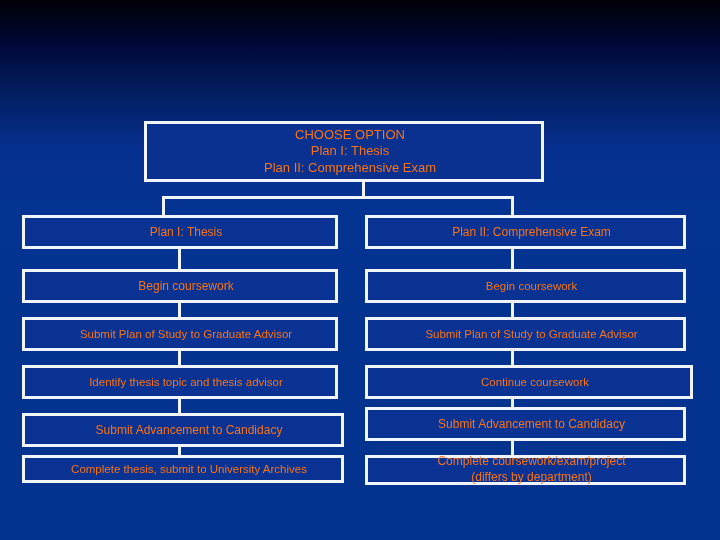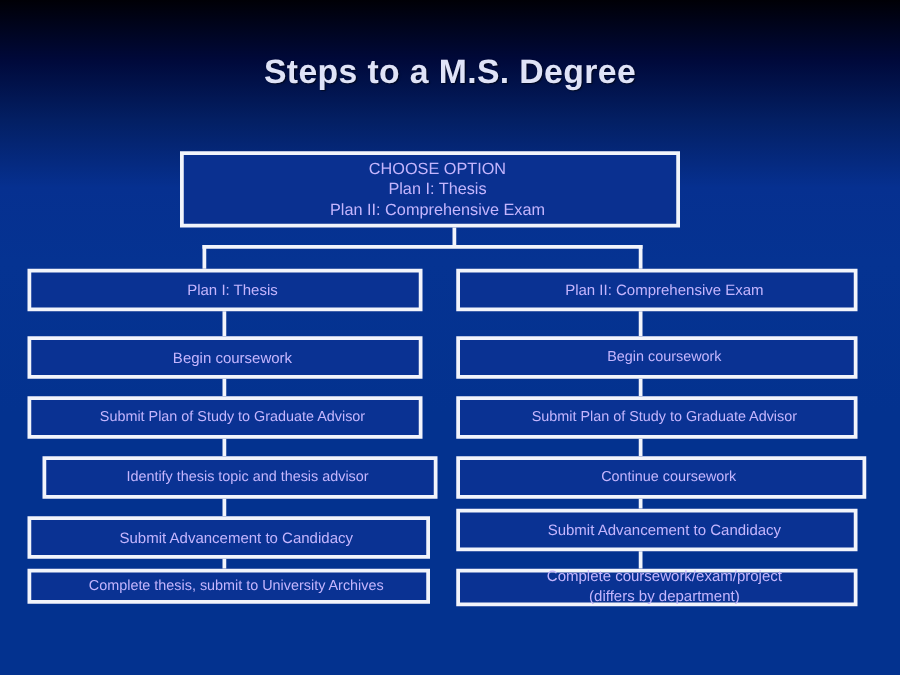--- a/index.html
+++ b/index.html
@@ -51,21 +51,21 @@
     top: 0;
     width: 720px;
     height: 540px;
   }
 
   .node {
     position: absolute;
     box-sizing: border-box;
     border: 3px solid #f2f4fb;
     background: #0a3293;
-    color: #c4b5fd;
+    color: #f97316;
     display: flex;
     align-items: center;
     justify-content: center;
     text-align: center;
     line-height: 1.25;
     overflow: visible;
     padding-left: 12px;
   }
   .node .node-text {
     display: block;
@@ -95,21 +95,20 @@
     background: #f2f4fb;
   }
   .conn.v { width: 3px; }
   .conn.h { height: 3px; }
 </style>
 </head>
 <body>
 
 <div id="slide">
 
-  <div id="slide-title">Steps to a M.S. Degree</div>
 
   <div id="chart">
 
     <div class="node root" style="left:144px; top:121px; width:400px; height:61px;">
       <span class="node-text">CHOOSE OPTION
 Plan I:  Thesis
 Plan II: Comprehensive Exam</span>
     </div>
 
     <div class="conn v" style="left:362px; top:182px; height:16px;"></div>
@@ -128,21 +127,21 @@
     <div class="node lvl" style="left:22px; top:269px; width:316px; height:34px;">
       <span class="node-text">Begin coursework</span>
     </div>
     <div class="conn v" style="left:178px; top:303px; height:14px;"></div>
 
     <div class="node small" style="left:22px; top:317px; width:316px; height:34px;">
       <span class="node-text">Submit Plan of Study to Graduate Advisor</span>
     </div>
     <div class="conn v" style="left:178px; top:351px; height:14px;"></div>
 
-    <div class="node small" style="left:22px; top:365px; width:316px; height:34px;margin-left:12px;">
+    <div class="node small" style="left:22px; top:365px; width:316px; height:34px;">
       <span class="node-text">Identify thesis topic and thesis advisor</span>
     </div>
     <div class="conn v" style="left:178px; top:399px; height:14px;"></div>
 
     <div class="node lvl" style="left:22px; top:413px; width:322px; height:34px;">
       <span class="node-text">Submit Advancement to Candidacy</span>
     </div>
     <div class="conn v" style="left:178px; top:447px; height:8px;"></div>
 
     <div class="node small" style="left:22px; top:455px; width:322px; height:28px;">

